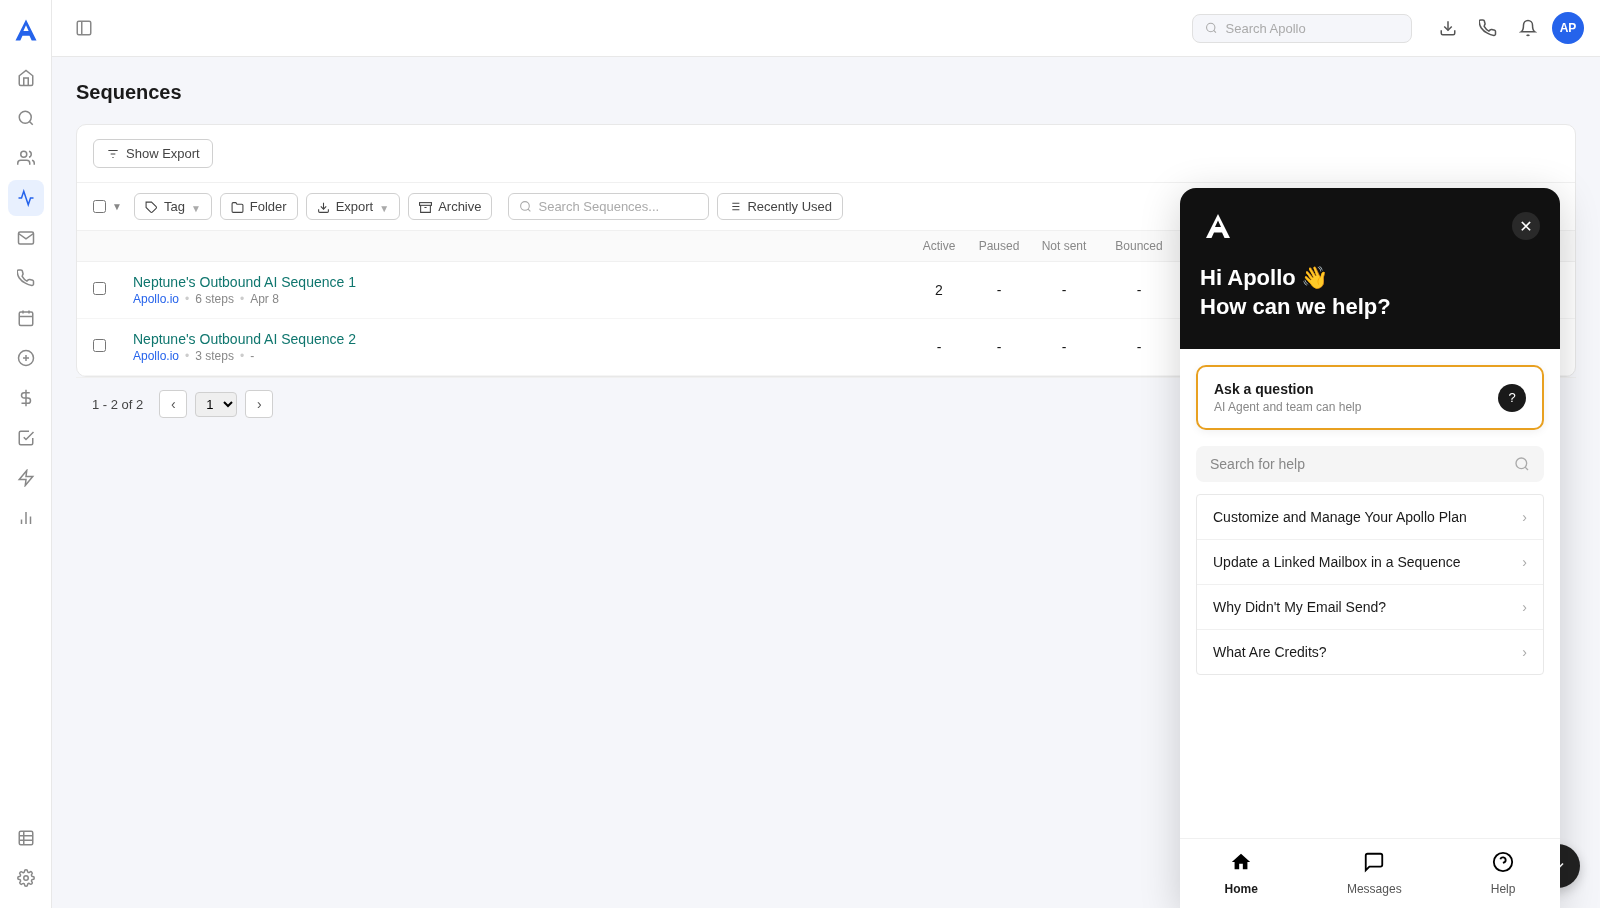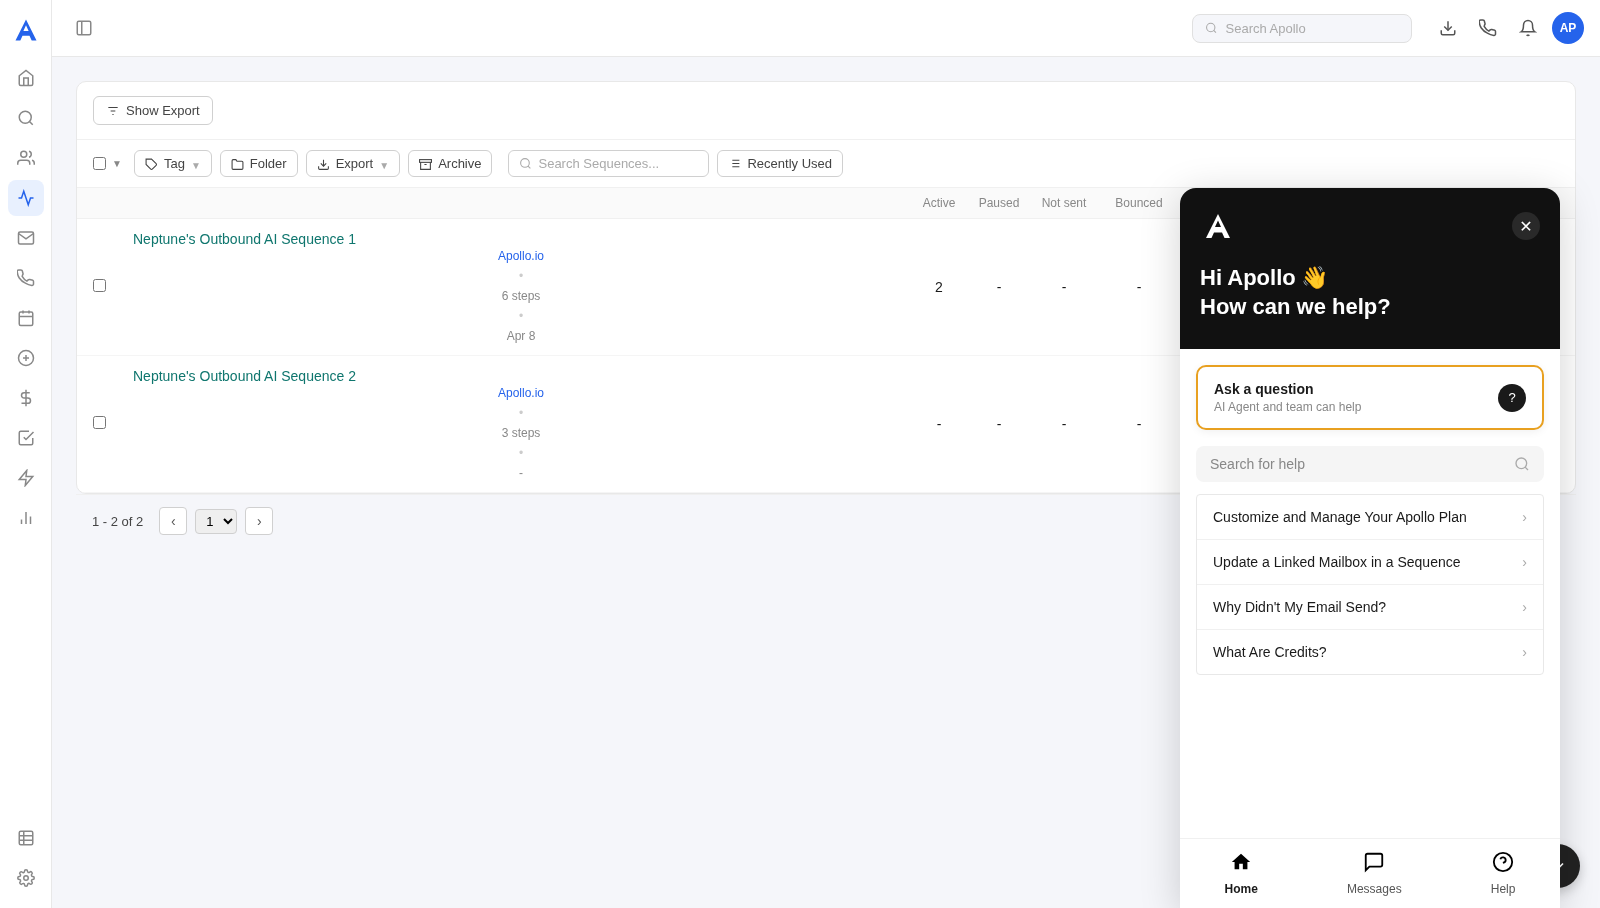--- a/index.html
+++ b/index.html
@@ -201,21 +201,21 @@
       background: #fafafa;
     }
     .seq-row {
       display: grid;
       grid-template-columns: 40px 1fr 60px 60px 70px 80px 110px 80px 90px 60px 40px;
       padding: 12px 16px;
       border-bottom: 1px solid #f5f5f5;
       align-items: center;
     }
     .seq-name { font-size: 14px; font-weight: 500; color: #0f766e; }
-    .seq-meta { font-size: 12px; color: #888; display: flex; gap: 6px; align-items: center; margin-top: 2px; flex-direction: column; }
+    .seq-meta { font-size: 12px; color: #888; display: flex; gap: 6px; align-items: center; margin-top: 2px; }
     .seq-meta a { color: #2563eb; text-decoration: none; }
     .seq-meta .dot { color: #ccc; }
     .seq-stat { text-align: center; }
     .seq-stat-value { font-size: 14px; color: #1a1a1a; }
 
     
     .pagination {
       padding: 12px 16px;
       display: flex;
       align-items: center;
@@ -525,20 +525,21 @@
         <svg width="18" height="18" viewBox="0 0 24 24" fill="none" stroke="currentColor" stroke-width="2">
             <path d="M18 8A6 6 0 006 8c0 7-3 9-3 9h18s-3-2-3-9"></path>
             <path d="M13.73 21a2 2 0 01-3.46 0"></path>
           </svg>
       </div>
       <div class="avatar">AP</div>
     </div>
   </div>
 
   <div class="content">
+    <div class="page-title">Sequences</div>
 
     <div class="sequences-card">
 
       <div class="toolbar">
         <button class="show-filters-btn">
           <svg width="14" height="14" viewBox="0 0 24 24" fill="none" stroke="currentColor" stroke-width="2">
               <line x1="4" y1="6" x2="20" y2="6"></line>
               <line x1="8" y1="12" x2="16" y2="12"></line>
               <line x1="11" y1="18" x2="13" y2="18"></line>
             </svg>

